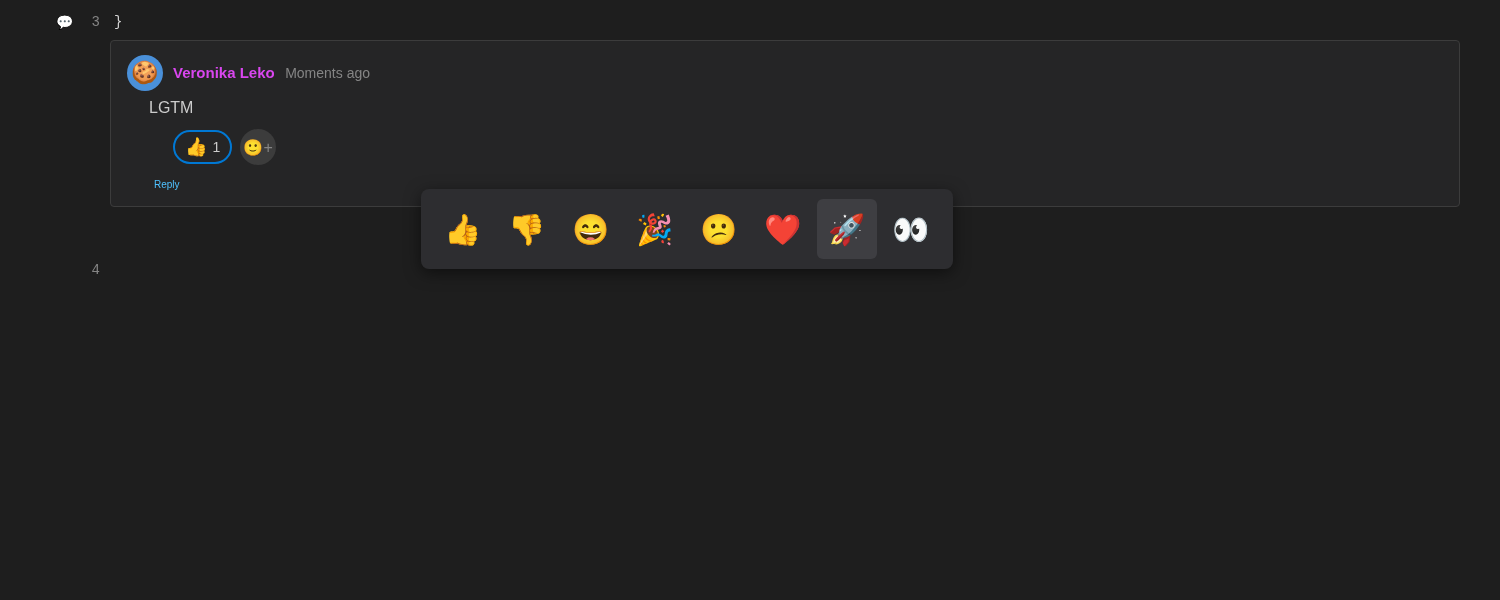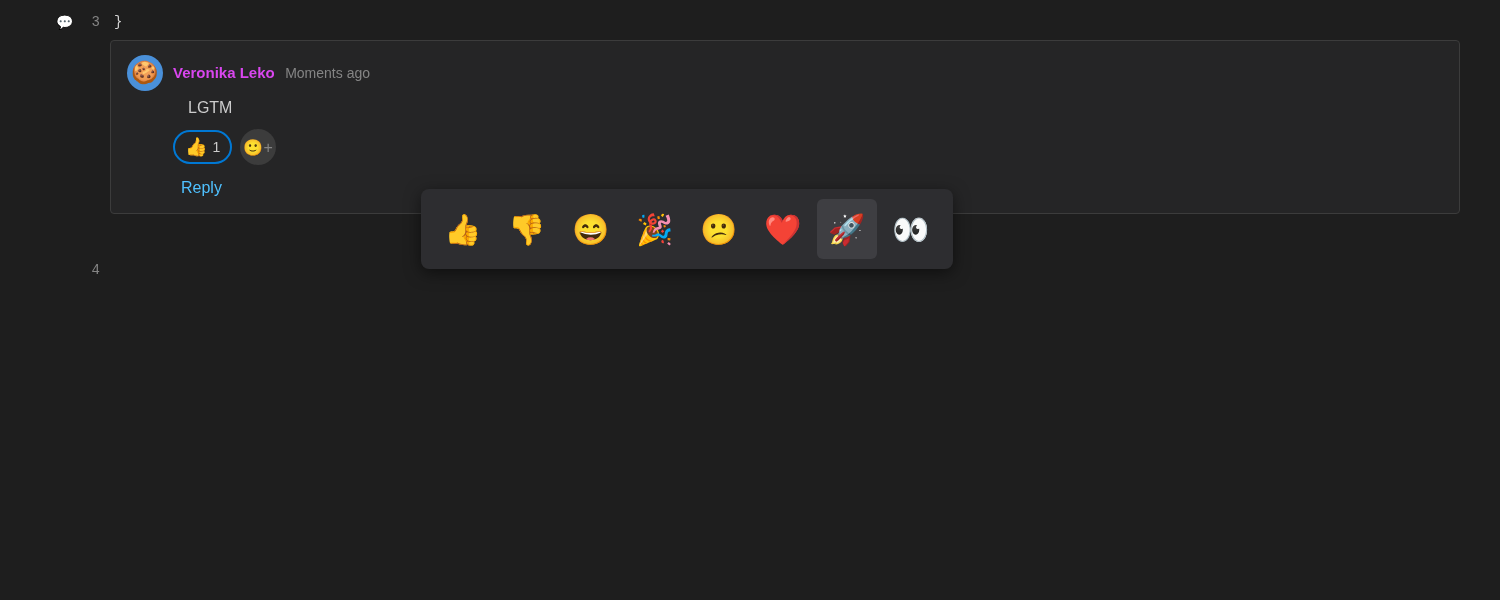--- a/index.html
+++ b/index.html
@@ -114,21 +114,21 @@
       color: #858585;
       font-size: 14px;
       margin-left: 6px;
       font-weight: 400;
     }
 
     
     .comment-body {
       color: #cccccc;
       font-size: 16px;
-      margin-left: 61px;
+      margin-left: 22px;
       margin-bottom: 12px;
       font-weight: 400;
     }
 
     
     .reactions-row {
       display: flex;
       align-items: center;
       gap: 8px;
       margin-left: 46px;
@@ -166,23 +166,23 @@
       align-items: center;
       justify-content: center;
       cursor: pointer;
       color: #858585;
       font-size: 16px;
     }
 
     
     .reply-link {
       color: #4fc1ff;
-      font-size: 16px;
-      cursor: pointer;
-      margin-left: 54px;
+      font-size: 10px;
+      cursor: pointer;
+      margin-left: 27px;
       font-weight: 400;
     }
 
     
     .emoji-picker {
       position: absolute;
       left: 310px;
       top: 148px;
       background-color: #2d2d30;
       border-radius: 8px;

